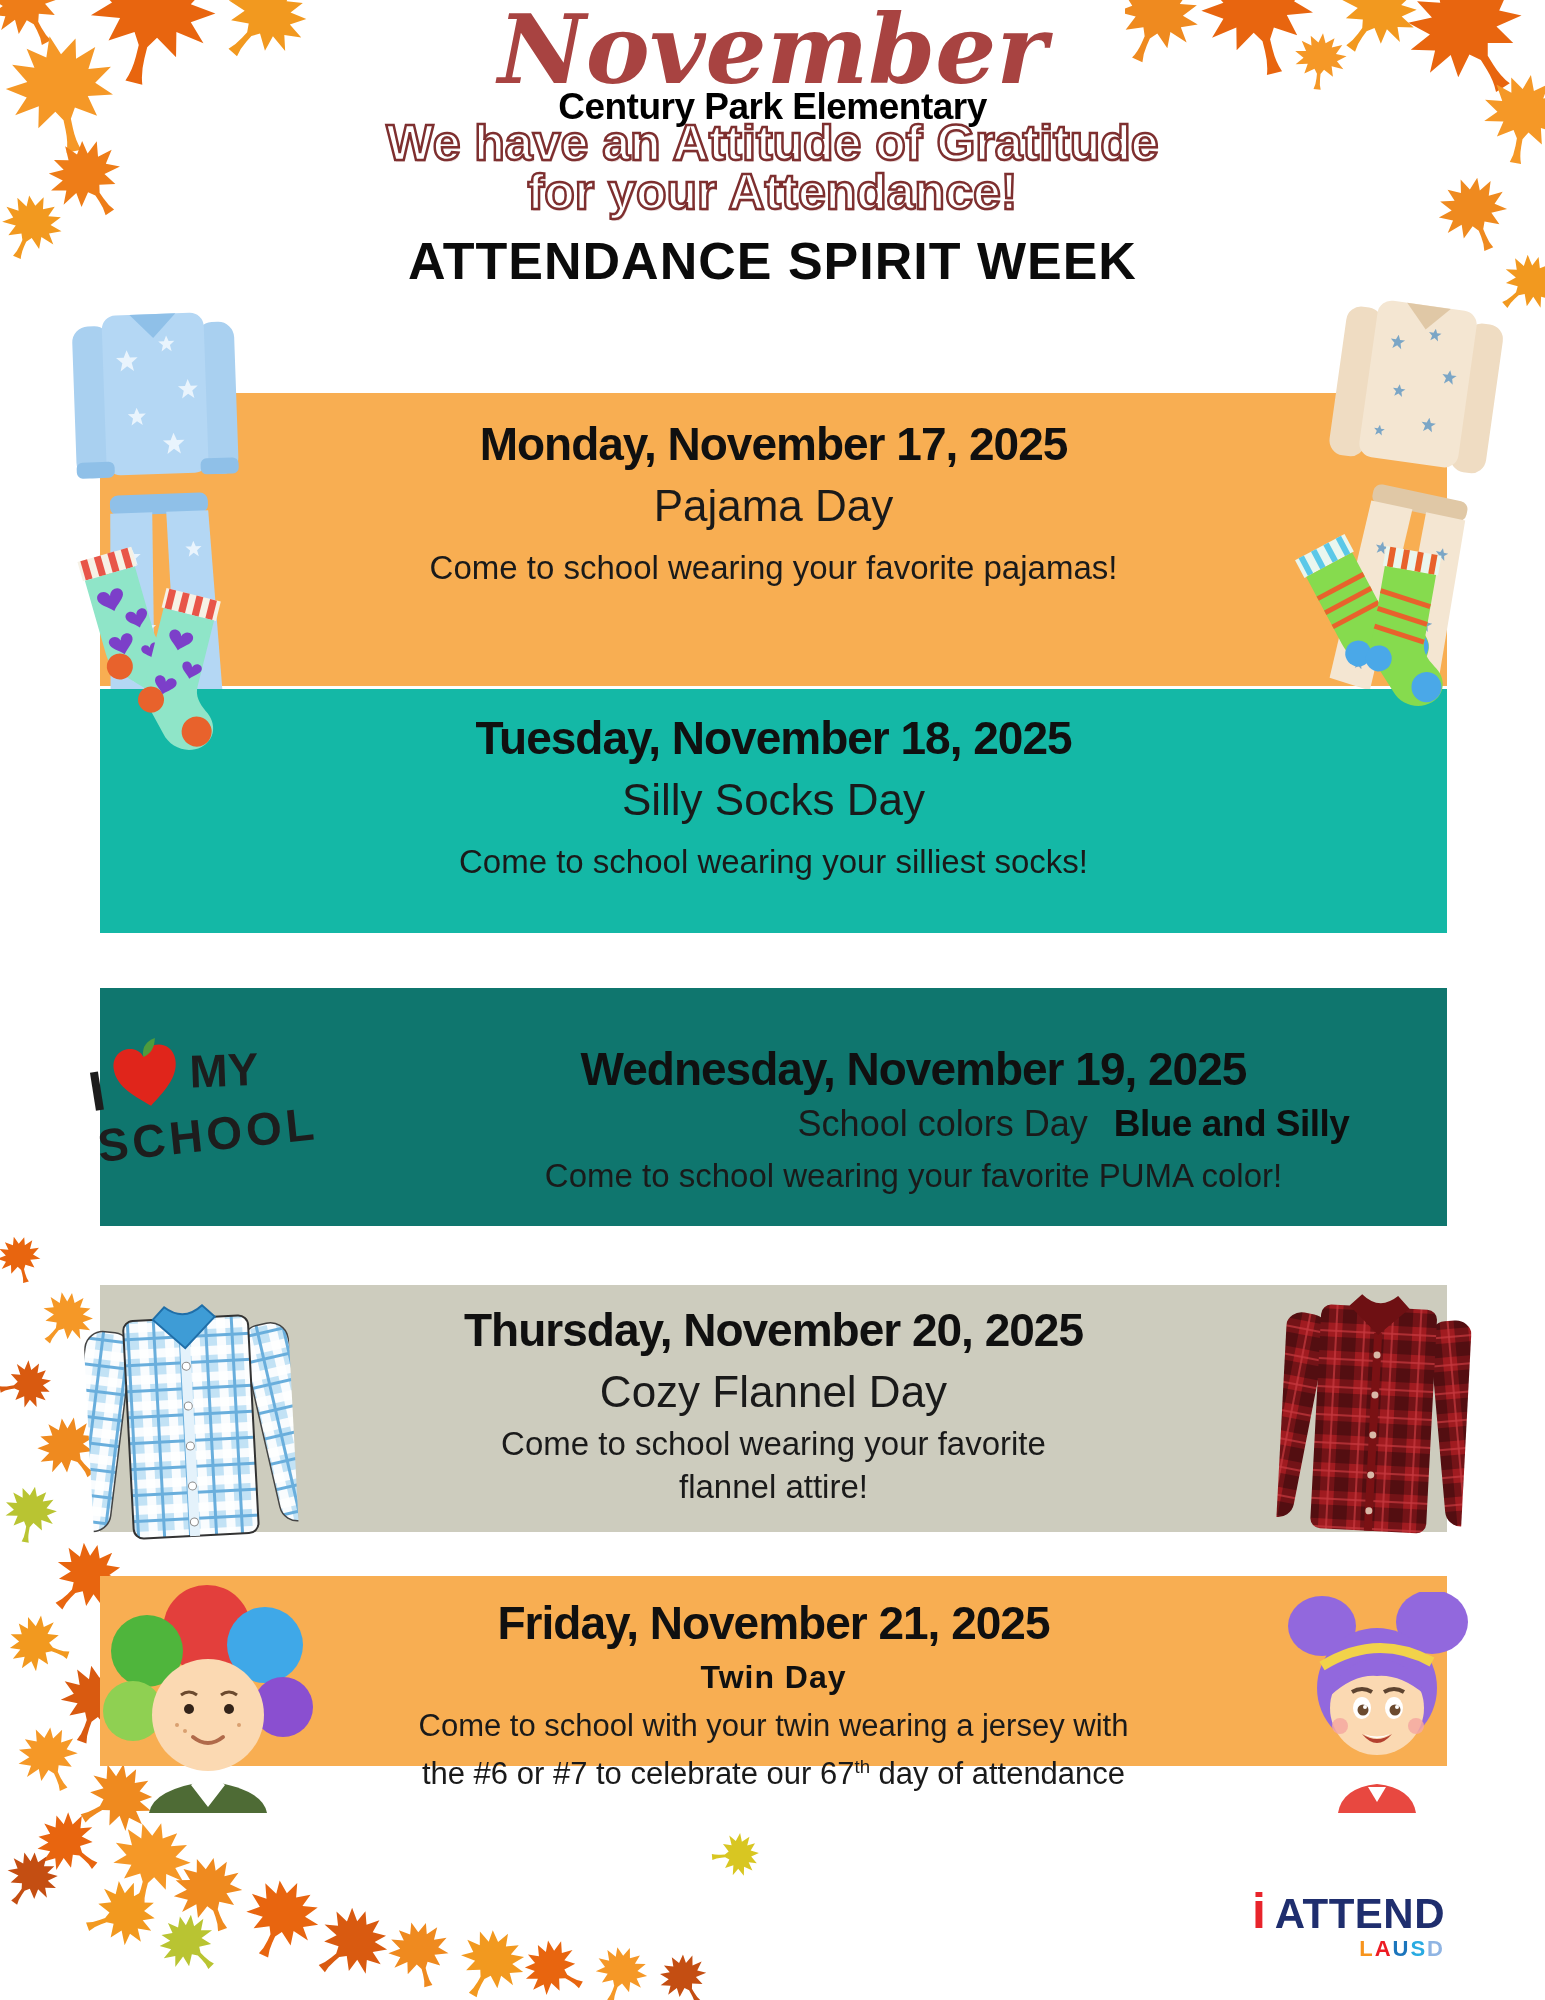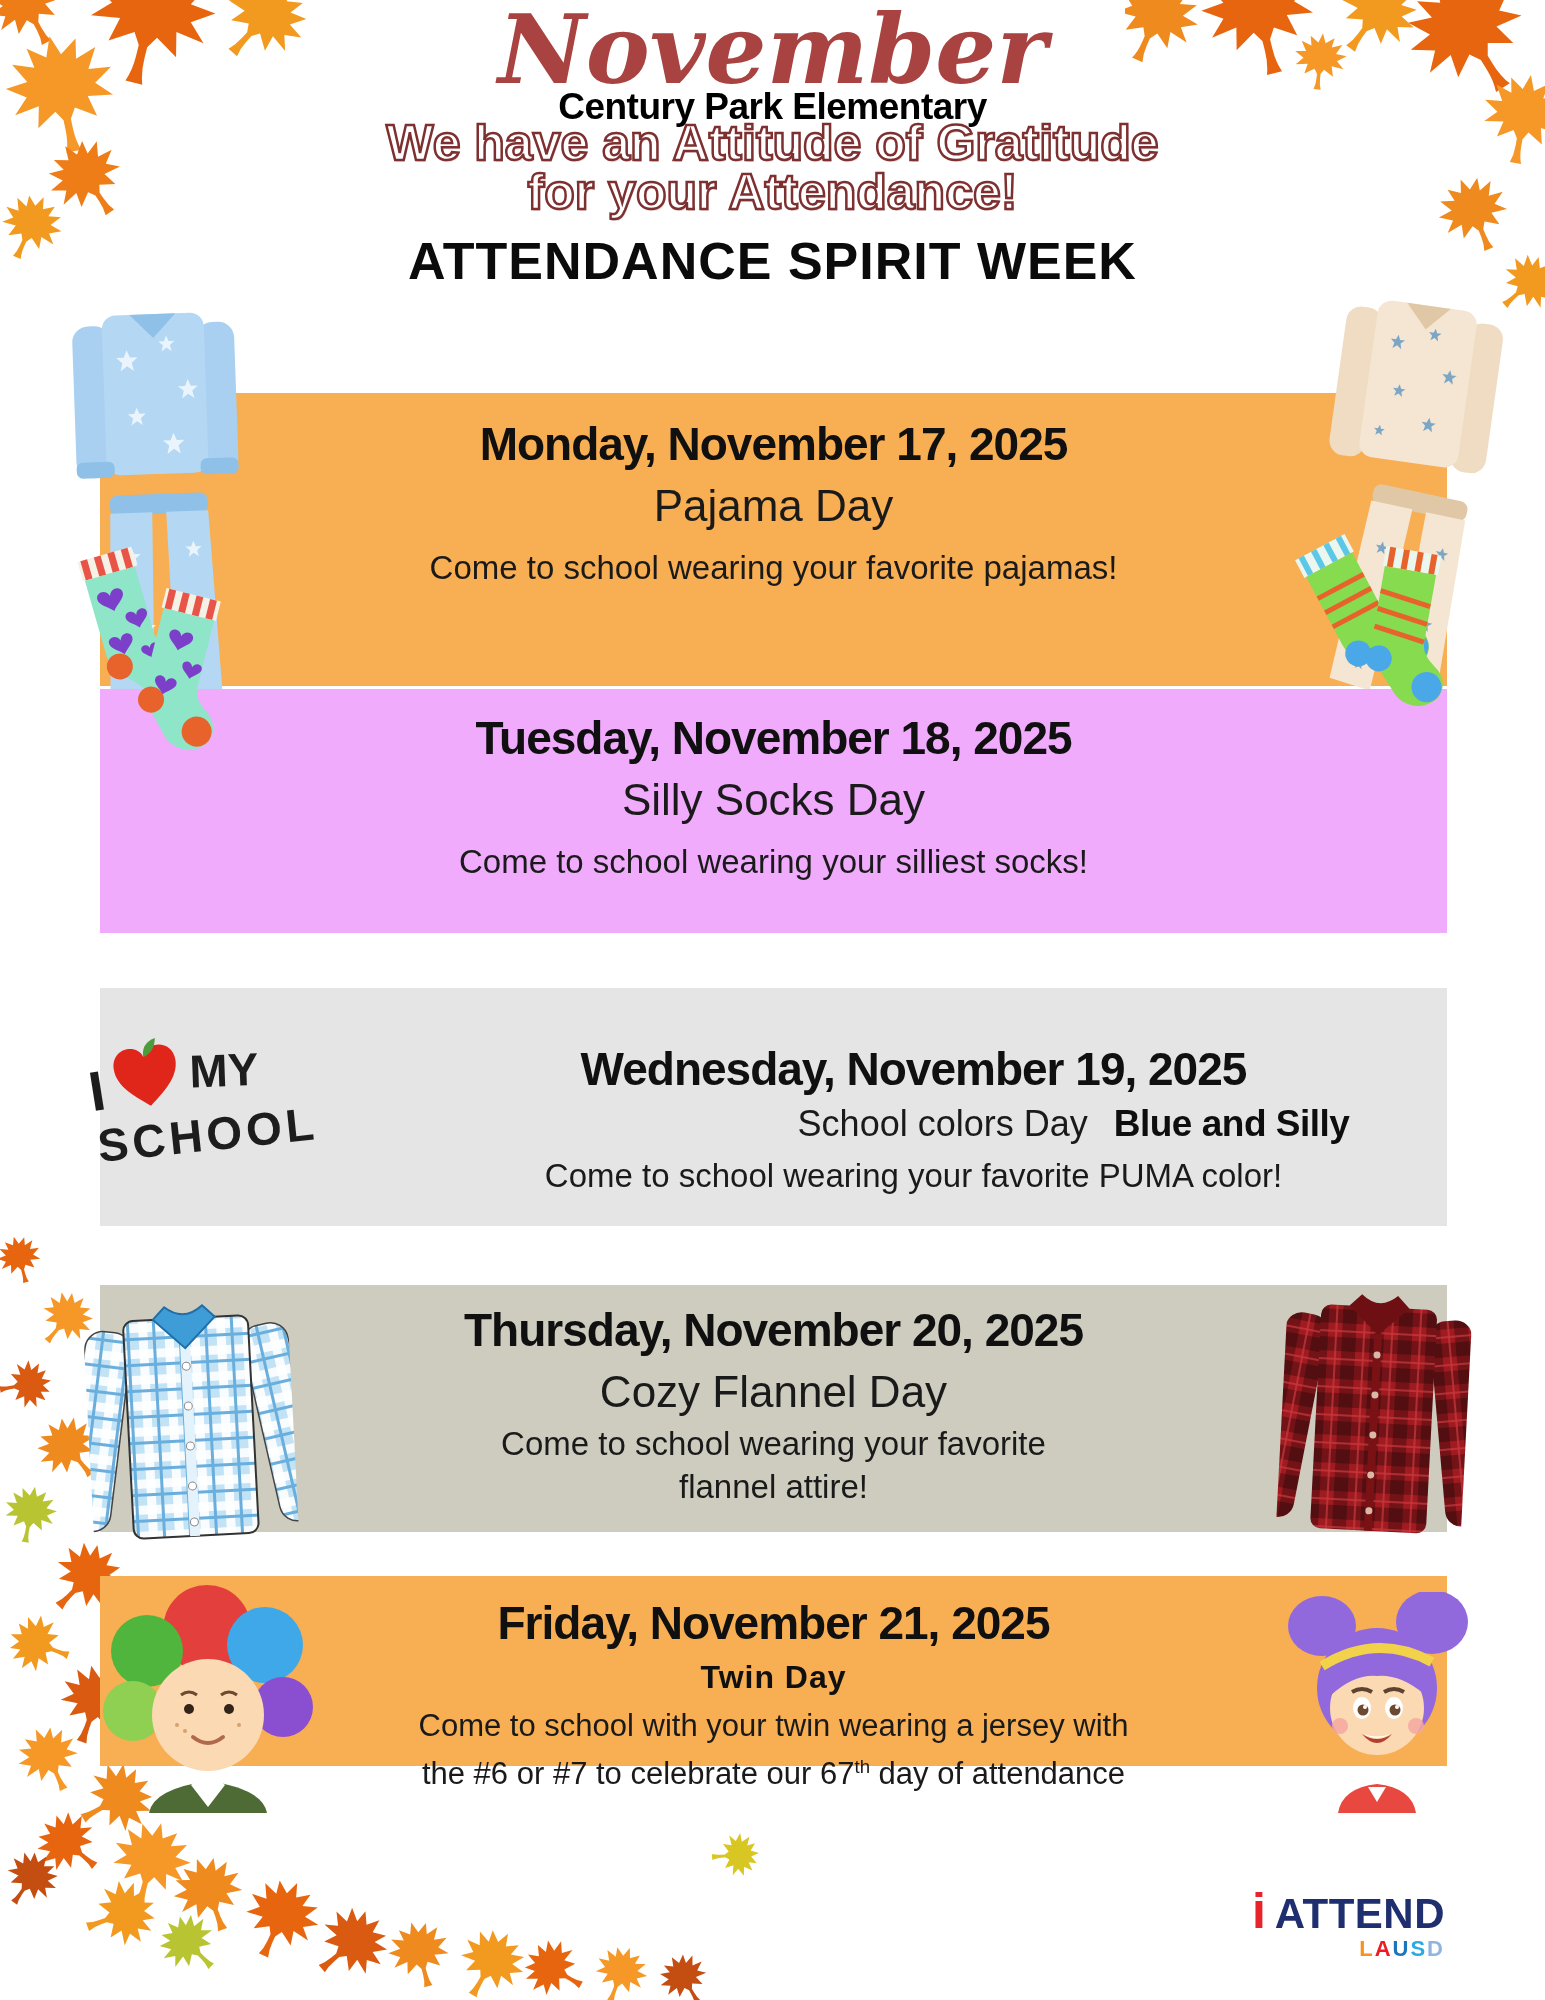--- a/index.html
+++ b/index.html
@@ -184,21 +184,21 @@
       <path d="M54 216 L96 216 L92 402 L50 398 Z" fill="#F4E6D2"></path>
       <path d="M110 216 L150 216 L158 398 L114 402 Z" fill="#F4E6D2"></path>
       <use href="#star5" transform="translate(74 260) scale(0.7)" fill="#7BA6C6"></use>
       <use href="#star5" transform="translate(86 330) scale(0.8)" fill="#7BA6C6"></use>
       <use href="#star5" transform="translate(134 254) scale(0.7)" fill="#7BA6C6"></use>
       <use href="#star5" transform="translate(132 326) scale(0.8)" fill="#7BA6C6"></use>
       <use href="#star5" transform="translate(76 378) scale(0.6)" fill="#7BA6C6"></use>
     </g>
   </svg>
 
-  <div class="banner" id="banner-tuesday" style="background-color: #f0abfc;">
+  <div class="banner" id="banner-tuesday" style="background-color: #14b8a6;">
     <div class="date">Tuesday, November 18, 2025</div>
     <div class="event">Silly Socks Day</div>
     <div class="desc">Come to school wearing your silliest socks!</div>
   </div>
 
   <svg class="img" style="left:48px;top:536px" width="230" height="240" viewBox="0 0 230 240">
     <g transform="translate(30 28) rotate(-16)">
       <rect x="0" y="-2" width="56" height="20" fill="#F6F1E6"></rect>
       <rect x="3" y="-2" width="7" height="20" fill="#E85548"></rect>
         <rect x="17" y="-2" width="7" height="20" fill="#E85548"></rect>
@@ -249,21 +249,21 @@
         <rect x="46" y="-2" width="6" height="20" fill="#E8622C"></rect>
       <path d="M2 18 H54 V86 C54 96 60 102 68 108 C82 117 84 134 72 144 C60 154 42 152 32 140 L10 116 C4 109 2 102 2 94 Z" fill="#86DB4E"></path>
       <rect x="2" y="44" width="52" height="5" fill="#E8622C" transform="rotate(8 28 46)"></rect>
       <rect x="2" y="62" width="52" height="5" fill="#E8622C" transform="rotate(8 28 64)"></rect>
       <rect x="2" y="80" width="52" height="5" fill="#E8622C" transform="rotate(8 28 82)"></rect>
       <circle cx="12" cy="110" r="13" fill="#4AA8E8"></circle>
       <circle cx="64" cy="130" r="15" fill="#4AA8E8"></circle>
     </g>
   </svg>
 
-  <div class="banner" id="banner-wednesday" style="background-color: #e5e5e5;">
+  <div class="banner" id="banner-wednesday" style="background-color: #0f766e;">
     <div class="date">Wednesday, November 19, 2025</div>
     <div class="event-line">
       <span class="event-light">School colors Day</span>
       <span class="event-bold">Blue and Silly</span>
     </div>
     <div class="desc">Come to school wearing your favorite PUMA color!</div>
   </div>
 
   <div class="school-graphic">
     <div class="ilms-row1">

